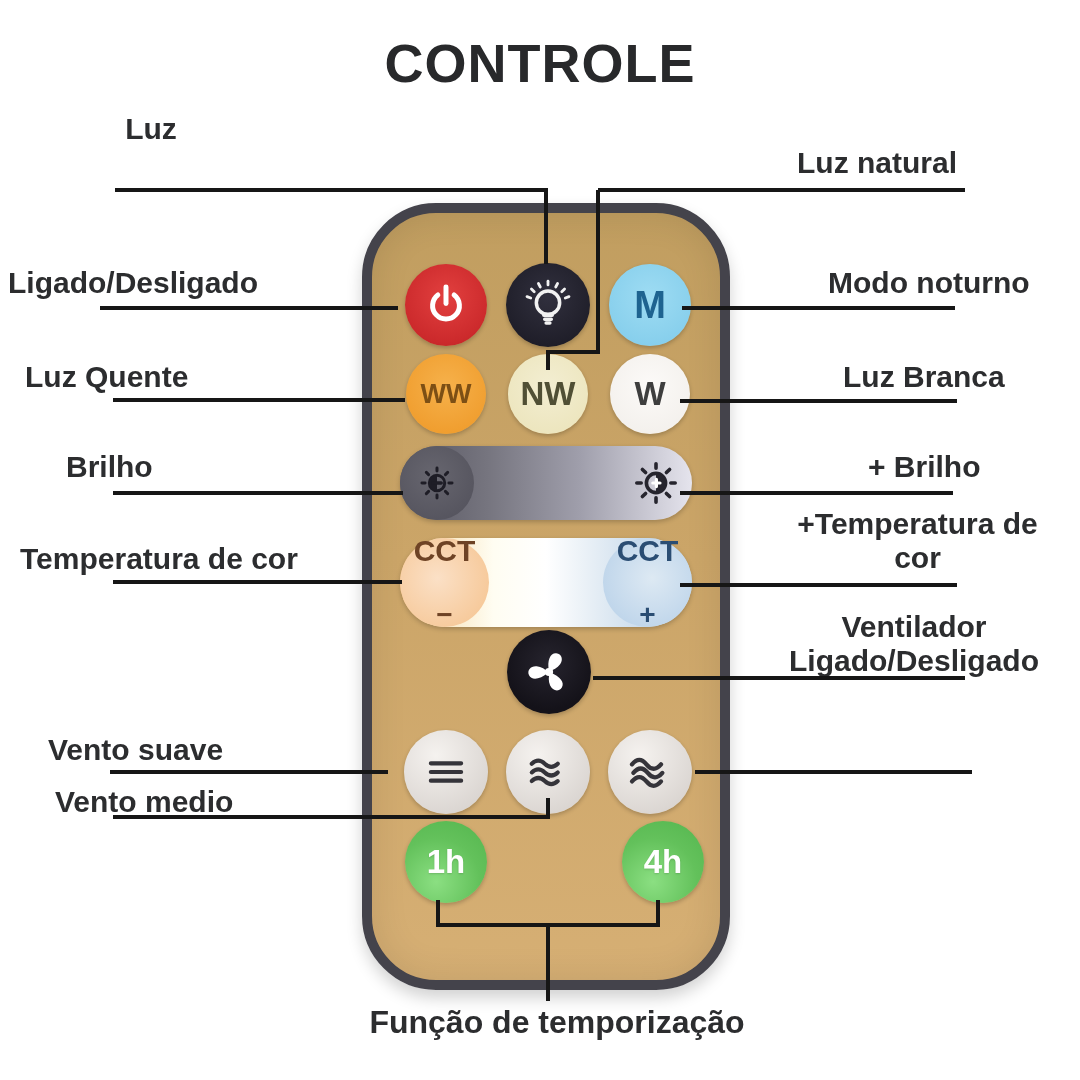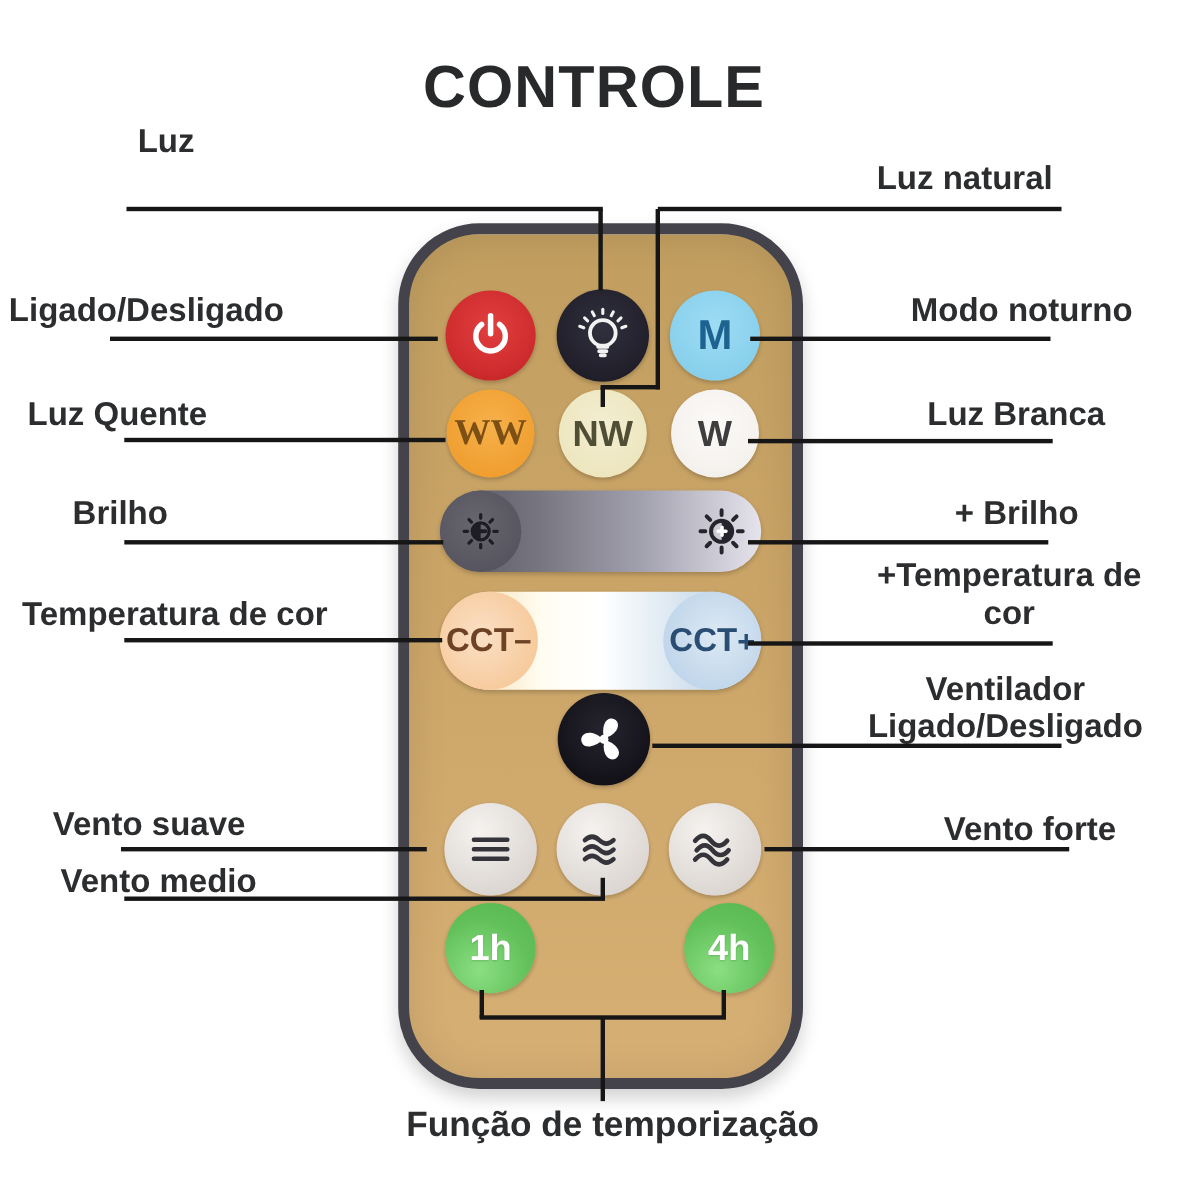--- a/index.html
+++ b/index.html
@@ -1,18 +1,18 @@
 <!DOCTYPE html>
 <html><head>
 <meta charset="utf-8">
 <style>
   html,body{margin:0;padding:0;background:#fff;}
   .stage{position:relative;width:1080px;height:1080px;background:#ffffff;overflow:hidden;
          font-family:"Liberation Sans", sans-serif;}
-  .title{position:absolute;left:0;right:0;top:32px;margin:16px;text-align:center;
+  .title{position:absolute;left:0;right:0;top:32px;margin:0;text-align:center;
          font-size:54px;font-weight:800;color:#28292b;letter-spacing:1px;}
   .lbl{position:absolute;font-weight:800;color:#2c2d2f;font-size:30px;line-height:1.12;
        white-space:nowrap;z-index:5;}
   .lbl.center{text-align:center;white-space:normal;}
   .line{position:absolute;background:#161616;z-index:6;}
   .h{height:4px;} .v{width:4px;}
 
   
   .remote{position:absolute;left:362px;top:203px;width:368px;height:787px;box-sizing:border-box;
           border:10px solid #44434b;border-radius:74px;z-index:1;
@@ -24,40 +24,40 @@
 
   #power-btn{left:33px;top:51px;width:82px;height:82px;
              background:radial-gradient(circle at 50% 40%,#e2403f 0%,#cc2a2c 70%,#b82224 100%);}
   #bulb-btn{left:134px;top:50px;width:84px;height:84px;
             background:radial-gradient(circle at 50% 40%,#31303e 0%,#201f2a 70%,#16151e 100%);}
   #mode-btn{left:237px;top:51px;width:82px;height:82px;
             background:radial-gradient(circle at 50% 40%,#9edcf3 0%,#87cfec 75%,#79c4e4 100%);
             color:#1e6390;font-size:38px;font-weight:700;}
   #ww-btn{left:34px;top:141px;width:80px;height:80px;
           background:radial-gradient(circle at 50% 40%,#f6b14b 0%,#f09e2f 75%,#e8922a 100%);
-          color:#7c4f15;font-size:33px;font-weight:700;font-family:Liberation Serif, serif;}
+          color:#7c4f15;font-size:27px;font-weight:700;}
   #nw-btn{left:136px;top:141px;width:80px;height:80px;
           background:radial-gradient(circle at 50% 40%,#f3eed2 0%,#ece5bd 80%);
           color:#504f35;font-size:33px;font-weight:700;}
   #w-btn{left:238px;top:141px;width:80px;height:80px;
          background:radial-gradient(circle at 50% 40%,#fcfaf8 0%,#f3f0ec 80%);
          color:#3e3e3e;font-size:33px;font-weight:700;}
 
   .pill{position:absolute;z-index:2;box-shadow:0 2px 5px rgba(0,0,0,.22);}
   #bright-pill{left:28px;top:233px;width:292px;height:74px;border-radius:37px;
                background:linear-gradient(90deg,#55545f 0%,#76757f 30%,#a09fac 62%,#e5e4ed 100%);}
   #bright-pill .cap{position:absolute;left:0;top:0;width:74px;height:74px;border-radius:50%;
                     background:radial-gradient(circle at 45% 40%,#67666f,#56555f 75%);}
   .icon-holder{position:absolute;top:50%;transform:translateY(-50%);display:flex;}
   #bright-minus-hold{left:16px;} #bright-plus-hold{right:12px;}
 
   #cct-pill{left:28px;top:325px;width:292px;height:89px;border-radius:45px;
             background:linear-gradient(90deg,#f2b97b 0%,#f9e6c0 14%,#fffdf2 32%,#ffffff 50%,#e3ecf4 68%,#c3d7ea 88%,#b9d0e8 100%);}
   .cct-cap{position:absolute;top:0;width:89px;height:89px;border-radius:50%;
-           display:flex;flex-direction:row;align-items:center;justify-content:center;
+           display:flex;flex-direction:column;align-items:center;justify-content:space-between;
            font-weight:700;line-height:.85;}
   #cct-minus{left:0;background:radial-gradient(circle at 42% 45%,#fbe0c6,#f6c898 80%);color:#6e4325;}
   #cct-plus{right:0;background:radial-gradient(circle at 55% 45%,#dde9f3,#bdd4ea 80%);color:#2a4d73;}
   .cct-cap .cct-word{font-size:30px;}
   .cct-cap .cct-sign{font-size:28px;margin-top:3px;}
 
   #fan-btn{left:135px;top:417px;width:84px;height:84px;
            background:radial-gradient(circle at 50% 40%,#26242e 0%,#141219 70%);}
   .windbtn{background:radial-gradient(circle at 38% 30%,#f5f2ef 0%,#dad5d1 78%,#cfc9c5 100%);}
   #wind-soft-btn{left:32px;top:517px;width:84px;height:84px;}
@@ -238,17 +238,16 @@
   <div class="lbl center" style="left:765px;top:507px;width:305px">
     <div>+Temperatura de</div>
     <div>cor</div>
   </div>
 
   <div class="lbl center" style="left:760px;top:610px;width:308px">
     <div>Ventilador</div>
     <div>Ligado/Desligado</div>
   </div>
 
-  <div class="lbl" style="left:858px;top:738px">Vento forte</div>
 
   <div class="lbl center" style="left:337px;top:1005px;width:440px;font-size:32px">Função de temporização</div>
 
 </div>
 
 </body></html>

